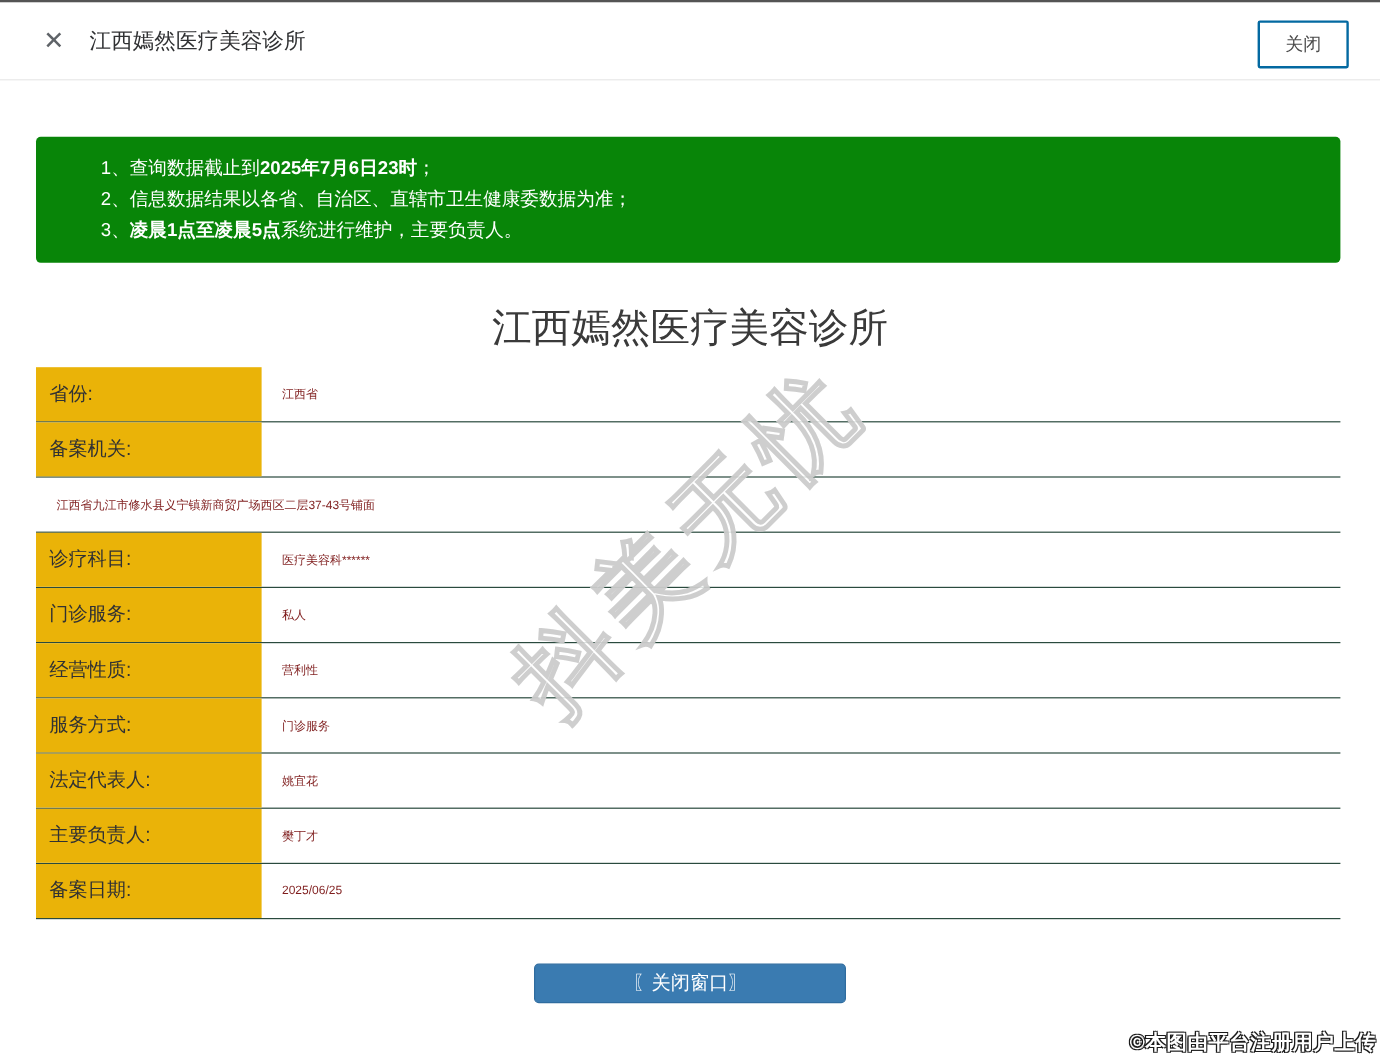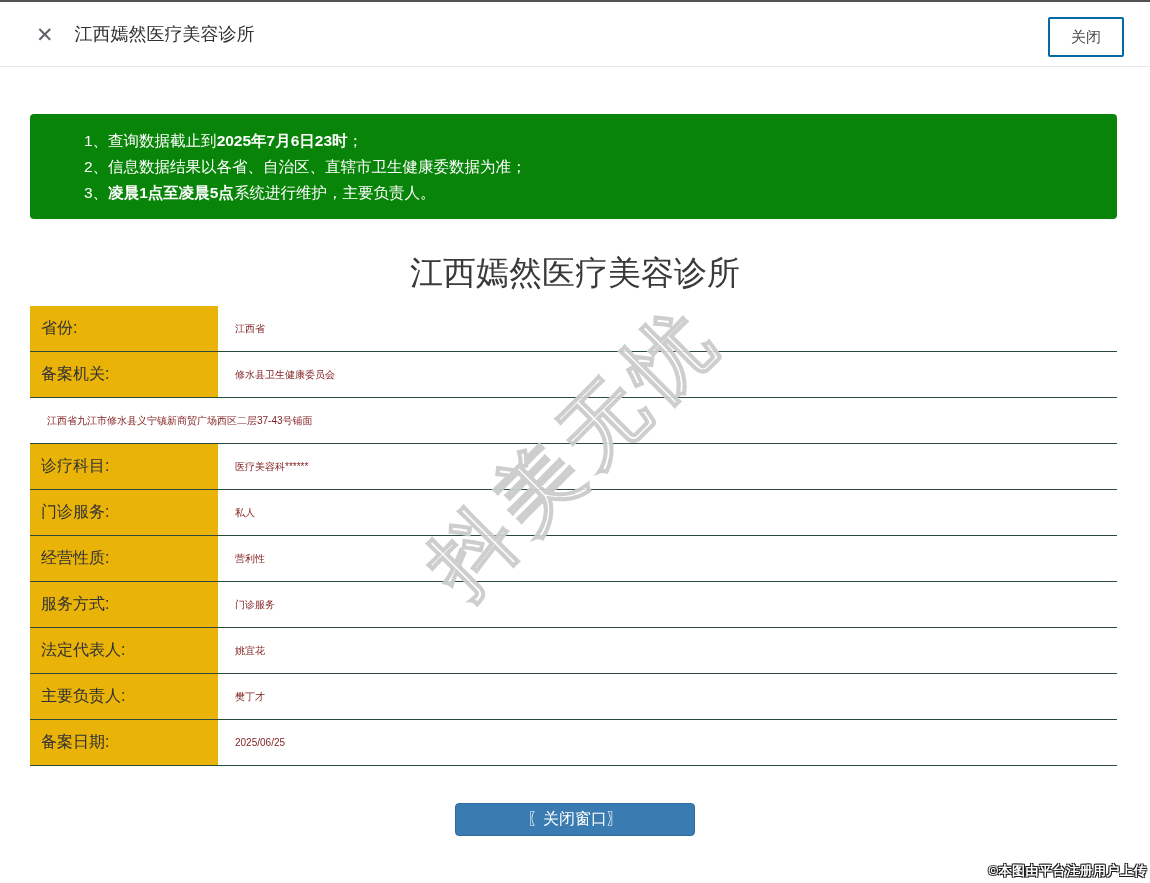--- a/index.html
+++ b/index.html
@@ -30,33 +30,33 @@
   
   .detail-title{margin:31px 0 0;text-align:center;font-size:33px;color:#3a3a3a;
           font-weight:400;line-height:46px;}
   .table{margin:10px 33px 0 30px;}
   .row{display:flex;height:46px;border-bottom:1px solid var(--divider);box-sizing:border-box;}
   .label-cell{width:188px;flex-shrink:0;background:#eab308;display:flex;align-items:center;
           padding-left:11px;font-size:16px;color:#303133;box-sizing:border-box;}
   .value-cell{display:flex;align-items:center;padding-left:17px;font-size:10px;color:#7f1d1d;}
 
   
-  .btn-close-window{display:block;margin:37px auto 0;width:240px;height:33px;
+  .btn-close-window{display:block;margin:37px auto 0;width:260px;height:33px;
           background:var(--button-blue);color:#fff;border:1px solid #2f6c9f;border-radius:4px;
           font-size:16px;font-family:inherit;cursor:pointer;}
 
   
   .watermark{position:absolute;left:375px;top:385px;width:400px;height:130px;
           display:flex;align-items:center;justify-content:center;transform:rotate(-45deg);
           font-size:82px;font-weight:bold;letter-spacing:10px;
           color:rgba(255,255,255,0.88);-webkit-text-stroke:1.5px #cccccc;
           opacity:.95;pointer-events:none;z-index:10;white-space:nowrap;}
 
   
-  .copyright{position:absolute;right:3px;bottom:3px;font-size:13px;font-weight:bold;color:#fff;
+  .copyright{position:absolute;right:3px;bottom:3px;font-size:17px;font-weight:bold;color:#fff;
           text-shadow:-1px -1px 0 #1a1a1a,1px -1px 0 #1a1a1a,-1px 1px 0 #1a1a1a,1px 1px 0 #1a1a1a;
           z-index:11;letter-spacing:.5px;}
 </style>
 </head>
 <body>
 
 <div class="page">
 
   <div class="header">
     <span class="close-x">✕</span>
@@ -77,21 +77,20 @@
   <div class="detail-title">江西嫣然医疗美容诊所</div>
 
   <div class="table" id="detail-table">
   <div class="row">
     <div class="label-cell label">省份:</div>
     <div class="value-cell value">江西省</div>
   </div>
 
   <div class="row">
     <div class="label-cell label">备案机关:</div>
-    <div class="value-cell value">修水县卫生健康委员会</div>
   </div>
 
 
   <div class="row">
     <div class="value-cell value">江西省九江市修水县义宁镇新商贸广场西区二层37-43号铺面</div>
   </div>
 
   <div class="row">
     <div class="label-cell label">诊疗科目:</div>
     <div class="value-cell value">医疗美容科******</div>

